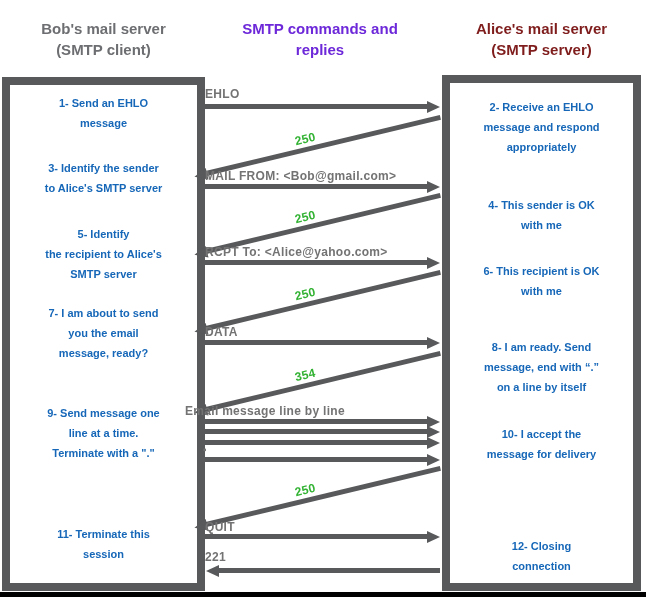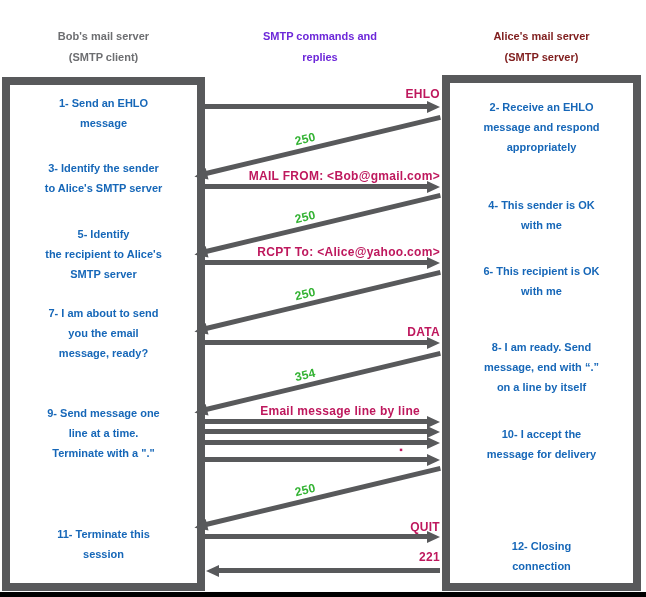--- a/index.html
+++ b/index.html
@@ -2,21 +2,21 @@
 <html><head>
 <meta charset="utf-8">
 <style>
   html,body { margin:0; padding:0; background:#fff; }
   .canvas {
     position:relative; width:646px; height:597px; background:#ffffff;
     overflow:hidden; font-family:"Liberation Sans", sans-serif; font-weight:bold;
   }
   
   .hdr {
-    position:absolute; top:26px; text-align:center; font-size:11px;
+    position:absolute; top:18px; text-align:center; font-size:15px;
     line-height:21px; white-space:pre-line;
   }
   .hdr-left  { left:2px;   width:203px; color:#6d6e71; }
   .hdr-center{ left:215px; width:210px; color:#6d28d9; }
   .hdr-right { left:442px; width:199px; color:#7f1d1d; }
 
   
   .box {
     position:absolute; background:#ffffff; border:8px solid #58595b;
     box-sizing:border-box;
@@ -70,21 +70,21 @@
   }
   .d1 { top:171px; } .d2 { top:249px; } .d3 { top:326px; } .d4 { top:407px; }
   .d5 { top:522px; }
   .dlbl {
     position:absolute; left:39%; bottom:6px; color:#32b232; font-size:12px;
     letter-spacing:0.3px;
   }
 
   
   .msg-lbl {
-    position:absolute; left:205px; width:235px; text-align:right; color:#be185d;
+    position:absolute; left:205px; width:235px; text-align:left; color:#737373;
     font-size:12px; letter-spacing:0.3px;
   }
   .l1 { top:87px; }  .l3 { top:169px; } .l5 { top:245px; } .l7 { top:325px; }
   .l9 { top:404px; left:185px; } .l10{ top:444px; left:203px; width:200px; font-size:10px; }
   .l12{ top:520px; } .l13{ top:550px; }
 
   .bottom-bar { position:absolute; left:0; top:592px; width:646px; height:5px; background:#000; }
 </style>
 </head>
 <body>

